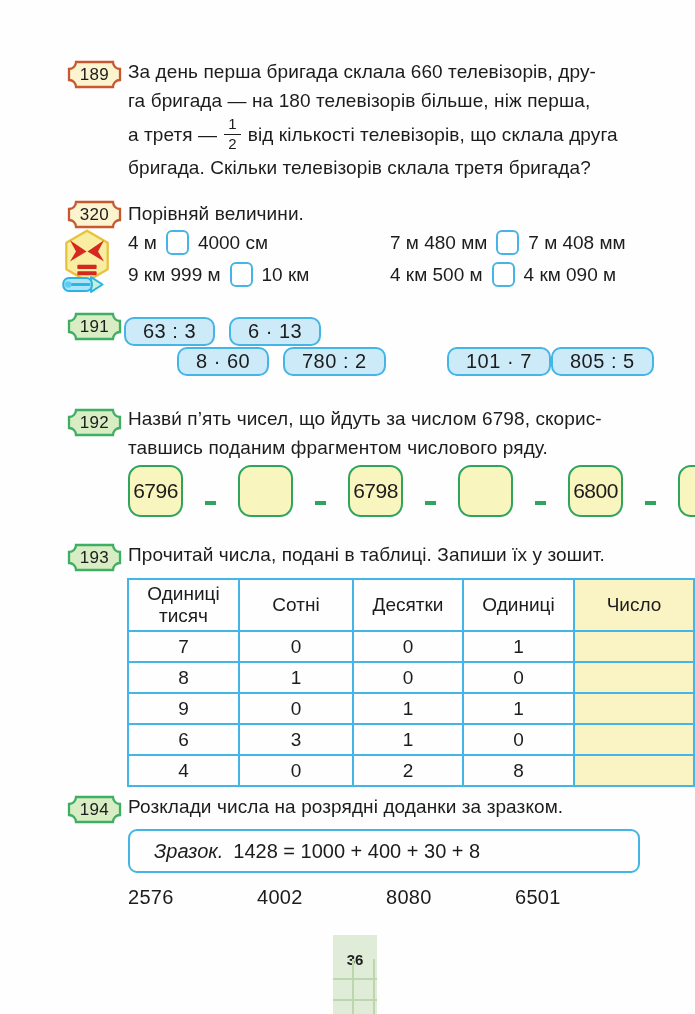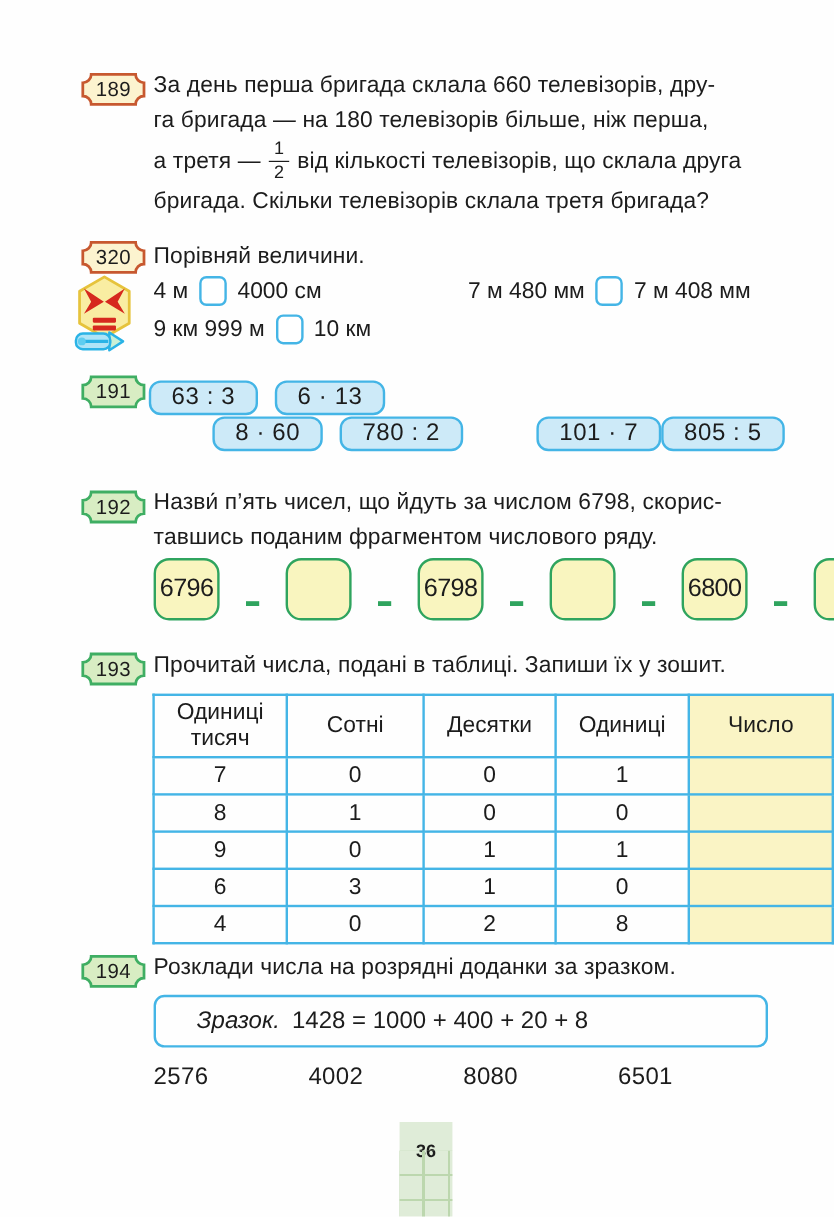--- a/index.html
+++ b/index.html
@@ -52,21 +52,21 @@
   table.pv { border-collapse:collapse; position:absolute; left:127px; }
   table.pv th, table.pv td { border:2.2px solid #44b5e6; text-align:center; font-weight:normal; }
   table.pv th { height:50px; font-size:19px; line-height:1.15; padding:0 4px; }
   table.pv td { height:27px; font-size:19px; }
   .col-yellow { background:#faf4c5; }
 
   
   .sample-box {
     position:absolute; left:128px; width:512px; height:44px; box-sizing:border-box;
     border:2.2px solid #44b5e6; border-radius:9px; display:flex; align-items:center; gap:10px;
-    padding-left:34px; font-size:20px;
+    padding-left:24px; font-size:20px;
   }
   .sample-box .lbl { font-style:italic; }
   .num-row { position:absolute; left:128px; display:flex; font-size:20px; letter-spacing:.3px; }
   .num-row span { width:129px; }
 
   
   .footer-block { position:absolute; left:333px; top:935px; width:44px; height:79px; background:#dfecd8; }
   .footer-num { text-align:center; font-size:15px; font-weight:bold; padding-top:16px; }
   .footer-grid {
     position:absolute; left:0; right:0; top:24px; bottom:0;
@@ -142,20 +142,25 @@
         <span class="cmp-box"></span>
         <span>7 м 408 мм</span>
       </div>
     </div>
     <div class="cmp-row" style="top:63px;">
       <div class="cmp-group" style="left:128px;">
         <span>9 км 999 м</span>
         <span class="cmp-box"></span>
         <span>10 км</span>
       </div>
+      <div class="cmp-group" style="left:390px;">
+        <span>4 км 500 м</span>
+        <span class="cmp-box"></span>
+        <span>4 км 090 м</span>
+      </div>
     </div>
   </div>
 
   <div class="section" style="top:311px; height:75px;">
     <div class="badge" style="left:66px; top:1px;">
       <svg viewBox="0 0 57 29">
           <path class="plaque-green" d="M10,2 H47 A7,7 0 0 0 54,9 V20 A7,7 0 0 0 47,27 H10 A7,7 0 0 0 3,20 V9 A7,7 0 0 0 10,2 Z"></path>
         </svg>
       <span class="bnum">191</span>
     </div>
@@ -257,21 +262,21 @@
   <div class="section" style="top:792px;">
     <div class="badge" style="left:66px; top:3px;">
       <svg viewBox="0 0 57 29">
           <path class="plaque-green" d="M10,2 H47 A7,7 0 0 0 54,9 V20 A7,7 0 0 0 47,27 H10 A7,7 0 0 0 3,20 V9 A7,7 0 0 0 10,2 Z"></path>
         </svg>
       <span class="bnum">194</span>
     </div>
     <div class="ptext">Розклади числа на розрядні доданки за зразком.</div>
     <div class="sample-box" style="top:37px;">
       <span class="lbl">Зразок.</span>
-      <span>1428 = 1000 + 400 + 20 + 8</span>
+      <span>1428 = 1000 + 400 + 30 + 8</span>
     </div>
     <div class="num-row" style="top:94px;">
       <span>2576</span>
       <span>4002</span>
       <span>8080</span>
       <span>6501</span>
     </div>
   </div>
 
   <div class="footer-block">

